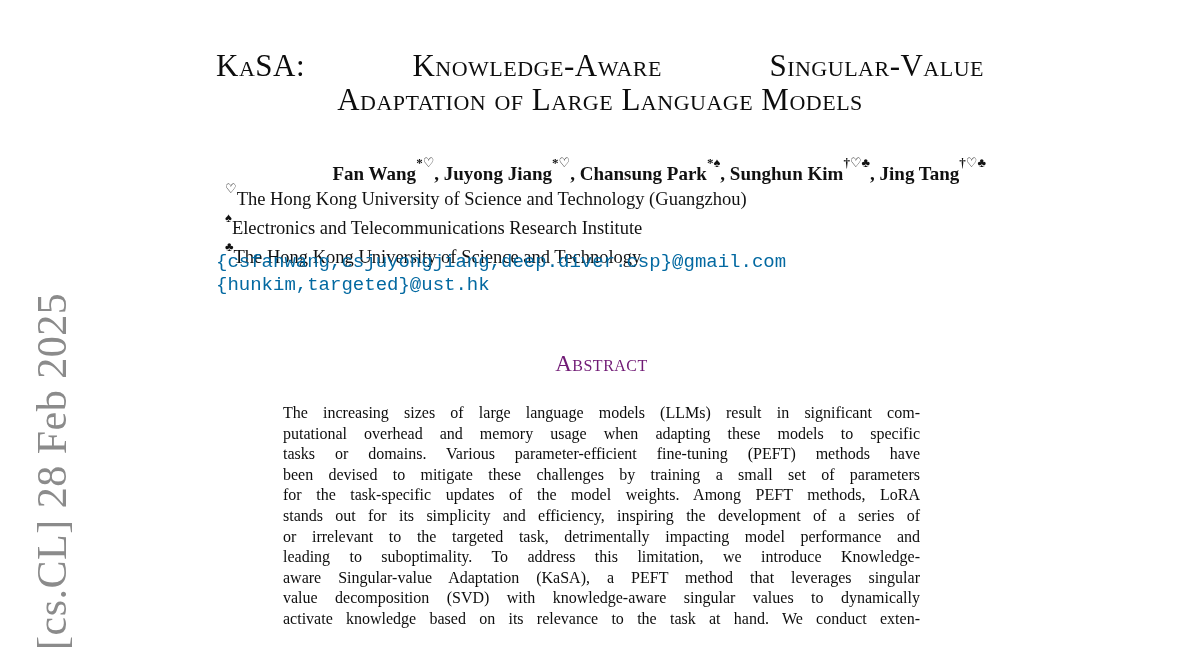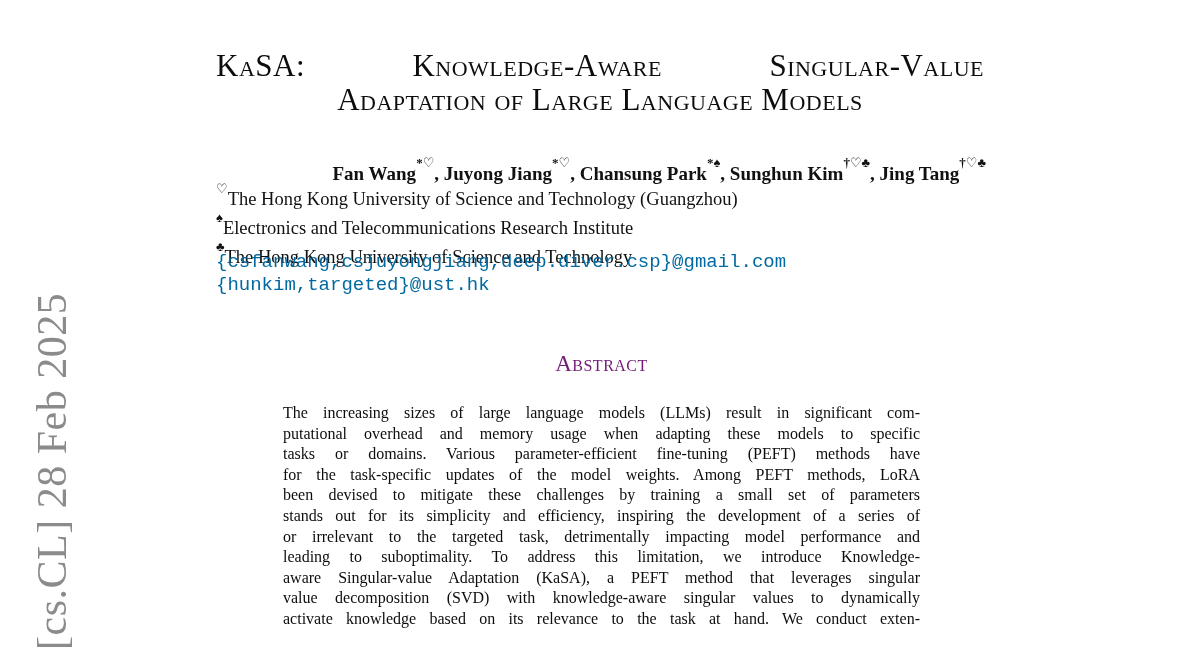--- a/index.html
+++ b/index.html
@@ -63,21 +63,21 @@
   }
 
   
   .affiliations {
     position: absolute;
     left: 216px;
     top: 182px;
     font-size: 18.5px;
     line-height: 23px;
   }
-  .affiliations .affil-line { white-space: nowrap; }
+  .affiliations .affil-line { white-space: nowrap; margin-left: 9px; }
   .affiliations sup.mark {
     font-size: 13px;
     position: relative;
     top: -0.4em;
     font-family: "Liberation Serif", "DejaVu Sans", serif;
   }
 
   
   .emails {
     position: absolute;
@@ -140,22 +140,22 @@
       <div>{csfanwang,csjuyongjiang,deep.diver.csp}@gmail.com</div>
       <div>{hunkim,targeted}@ust.hk</div>
     </div>
 
   <div class="abstract-heading">Abstract</div>
 
   <div class="abstract-body">
       <div class="abs-line">The increasing sizes of large language models (LLMs) result in significant com-</div>
       <div class="abs-line">putational overhead and memory usage when adapting these models to specific</div>
       <div class="abs-line">tasks or domains. Various parameter-efficient fine-tuning (PEFT) methods have</div>
+      <div class="abs-line">been devised to mitigate these challenges by training a small set of parameters</div>
       <div class="abs-line">for the task-specific updates of the model weights. Among PEFT methods, LoRA</div>
-      <div class="abs-line">been devised to mitigate these challenges by training a small set of parameters</div>
       <div class="abs-line">stands out for its simplicity and efficiency, inspiring the development of a series of</div>
       <div class="abs-line">or irrelevant to the targeted task, detrimentally impacting model performance and</div>
       <div class="abs-line">leading to suboptimality. To address this limitation, we introduce Knowledge-</div>
       <div class="abs-line">aware Singular-value Adaptation (KaSA), a PEFT method that leverages singular</div>
       <div class="abs-line">value decomposition (SVD) with knowledge-aware singular values to dynamically</div>
       <div class="abs-line">activate knowledge based on its relevance to the task at hand. We conduct exten-</div>
     </div>
 
 </div>
 

